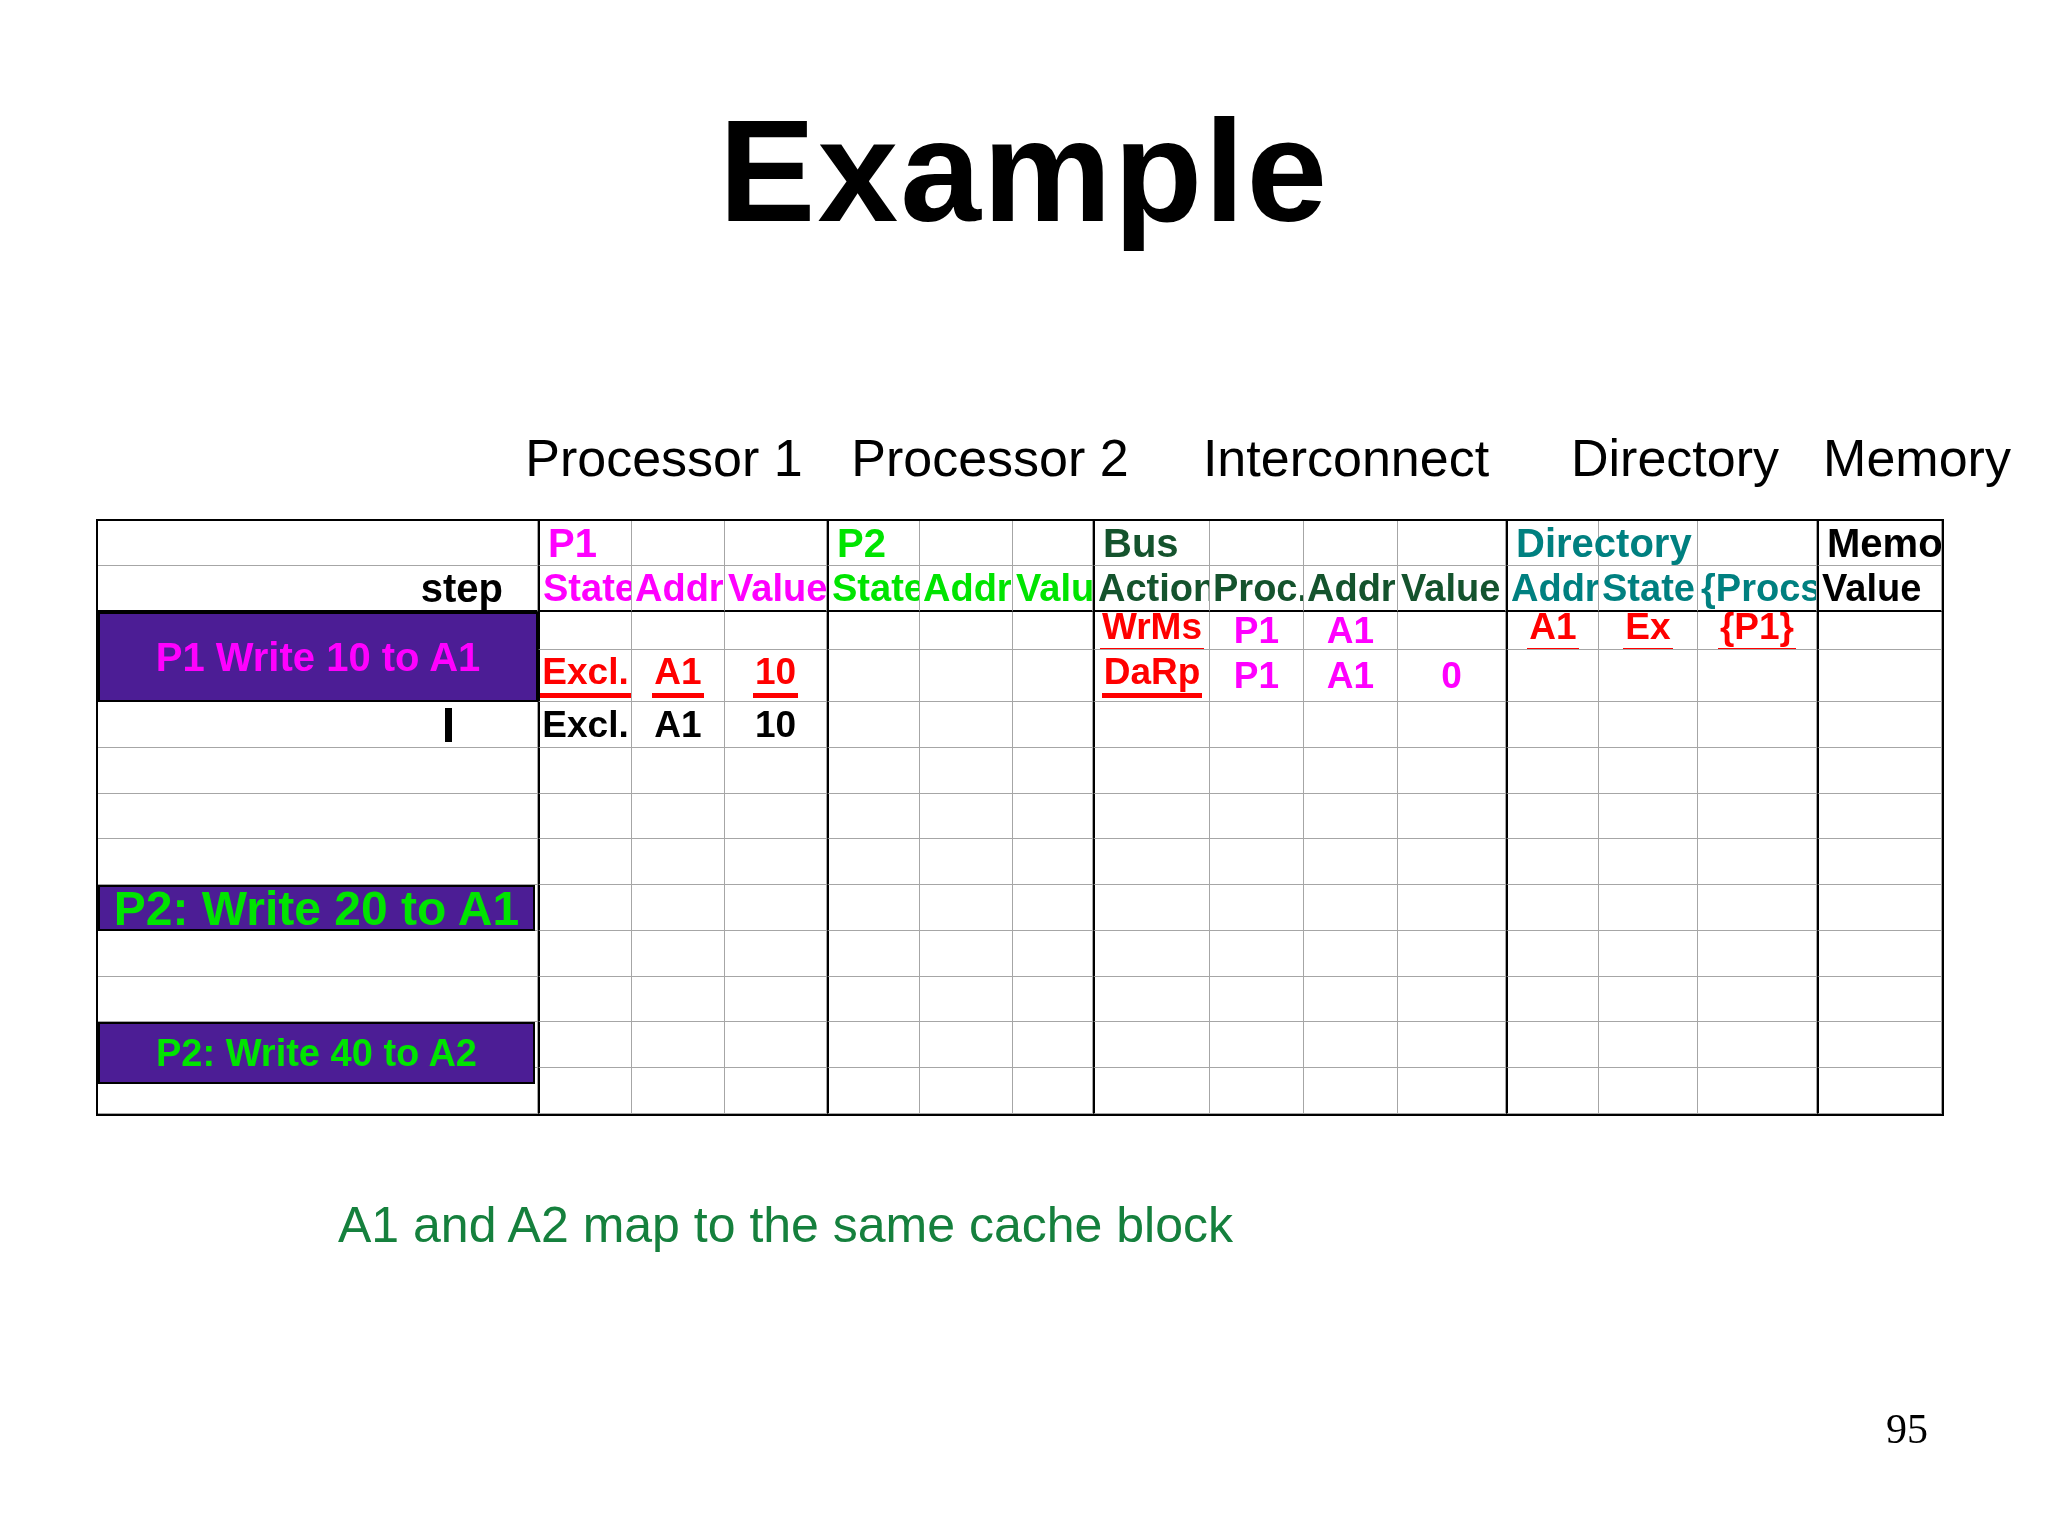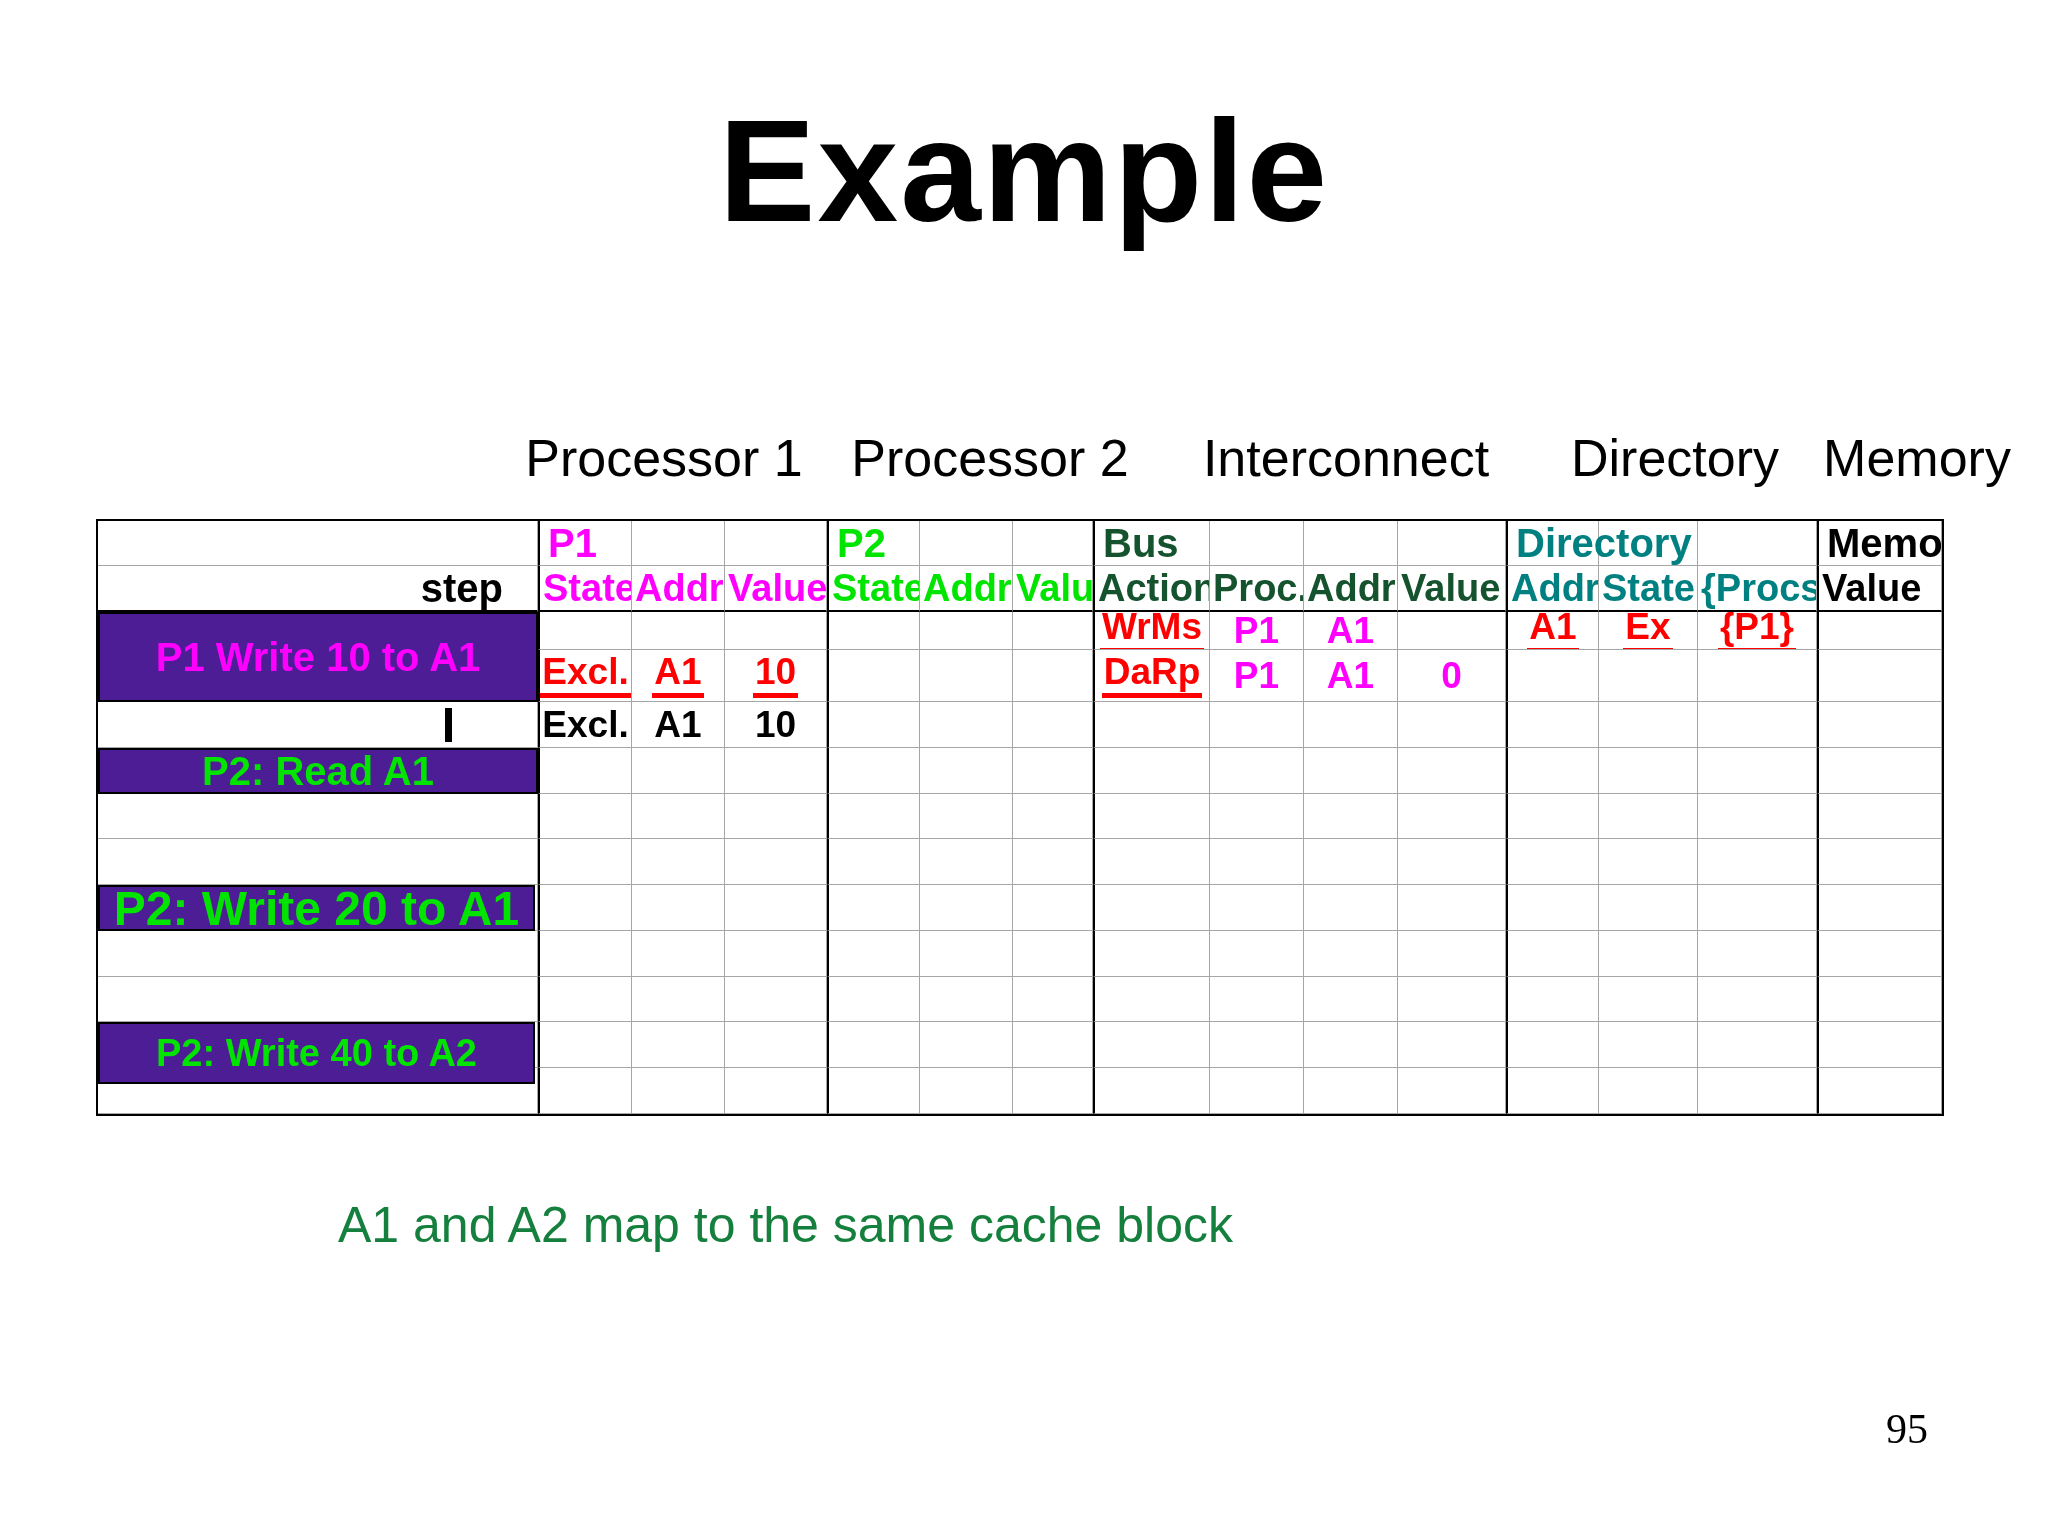--- a/index.html
+++ b/index.html
@@ -282,21 +282,20 @@
       <div class="cell"></div>
       <div class="cell"></div>
       <div class="cell"></div>
       <div class="cell gl"></div>
       <div class="cell"></div>
       <div class="cell"></div>
       <div class="cell gl"></div>
 
     <div class="steplabel magenta" id="sl0">P1 Write 10 to A1</div>
     <div class="cursor-bar"></div>
-    <div class="steplabel green" id="sl2">P2: Read A1</div>
     <div class="steplabel green" id="sl3">P2: Write 20 to A1</div>
     <div class="steplabel green" id="sl4">P2: Write 40 to A2</div>
   </div>
 
   <div class="footnote">A1 and A2 map to the same cache block</div>
 
   <div class="pagenum">95</div>
 
 </div>
 

